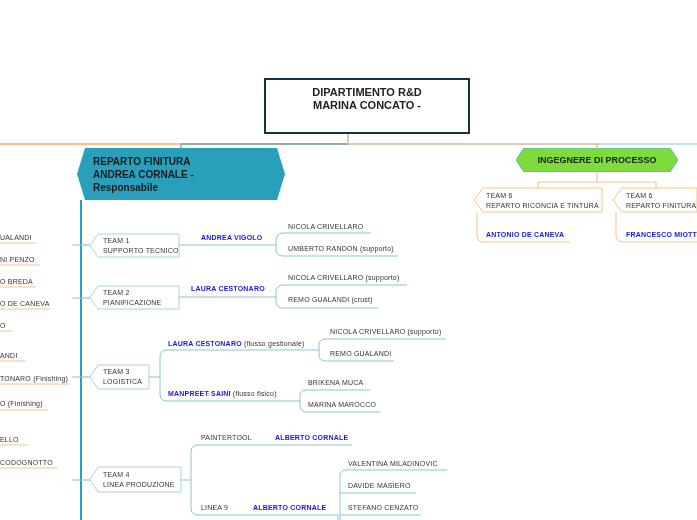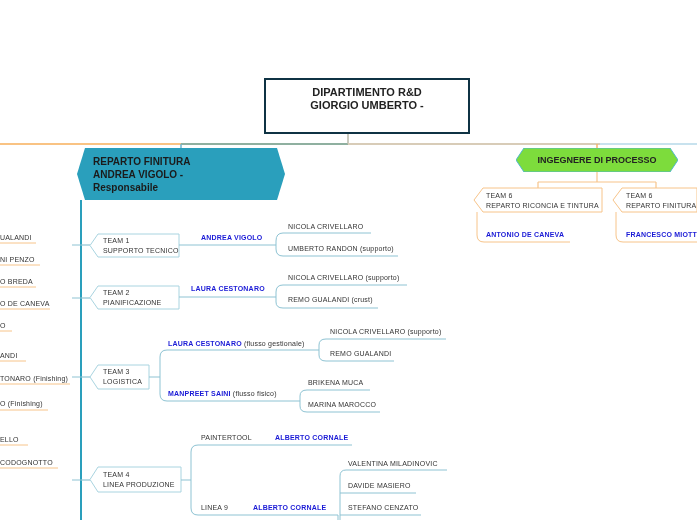--- a/index.html
+++ b/index.html
@@ -99,30 +99,30 @@
 
   <path d="M483 188 L602 188 L602 212 L483 212 L474 200 Z" fill="#fff" stroke="#f7c48a" stroke-width="1"></path>
   <path d="M622 188 L697 188 L697 212 L622 212 L613 200 Z" fill="#fff" stroke="#f7c48a" stroke-width="1"></path>
 
   <path d="M477 212 L477 235 Q477 242 484 242 L570 242" fill="none" stroke="#f7c48a" stroke-width="1"></path>
   <path d="M616 212 L616 235 Q616 242 623 242 L697 242" fill="none" stroke="#f7c48a" stroke-width="1"></path>
 </svg>
 
 <div class="root-box">
   <div>DIPARTIMENTO R&amp;D</div>
-  <div>GIORGIO UMBERTO -</div>
+  <div>MARINA CONCATO -</div>
 </div>
 
 <div class="main-topic">
   <svg width="208" height="52" style="position:absolute;left:0;top:0">
     <path d="M8 0 L200 0 L208 26 L200 52 L8 52 L0 26 Z" fill="#2a9fbc"></path>
   </svg>
   <div class="txt">
     <div>REPARTO FINITURA</div>
-    <div>ANDREA VIGOLO -</div>
+    <div>ANDREA CORNALE -</div>
     <div>Responsabile</div>
   </div>
 </div>
 
 <div class="ing-topic">
   <svg width="162" height="24" style="position:absolute;left:0;top:0">
     <path d="M8 0 L154 0 L162 12 L154 24 L8 24 L0 12 Z" fill="#7ddc3c" stroke="#4fb8c8" stroke-width="1"></path>
   </svg>
   <div class="txt">INGEGNERE DI PROCESSO</div>
 </div>

